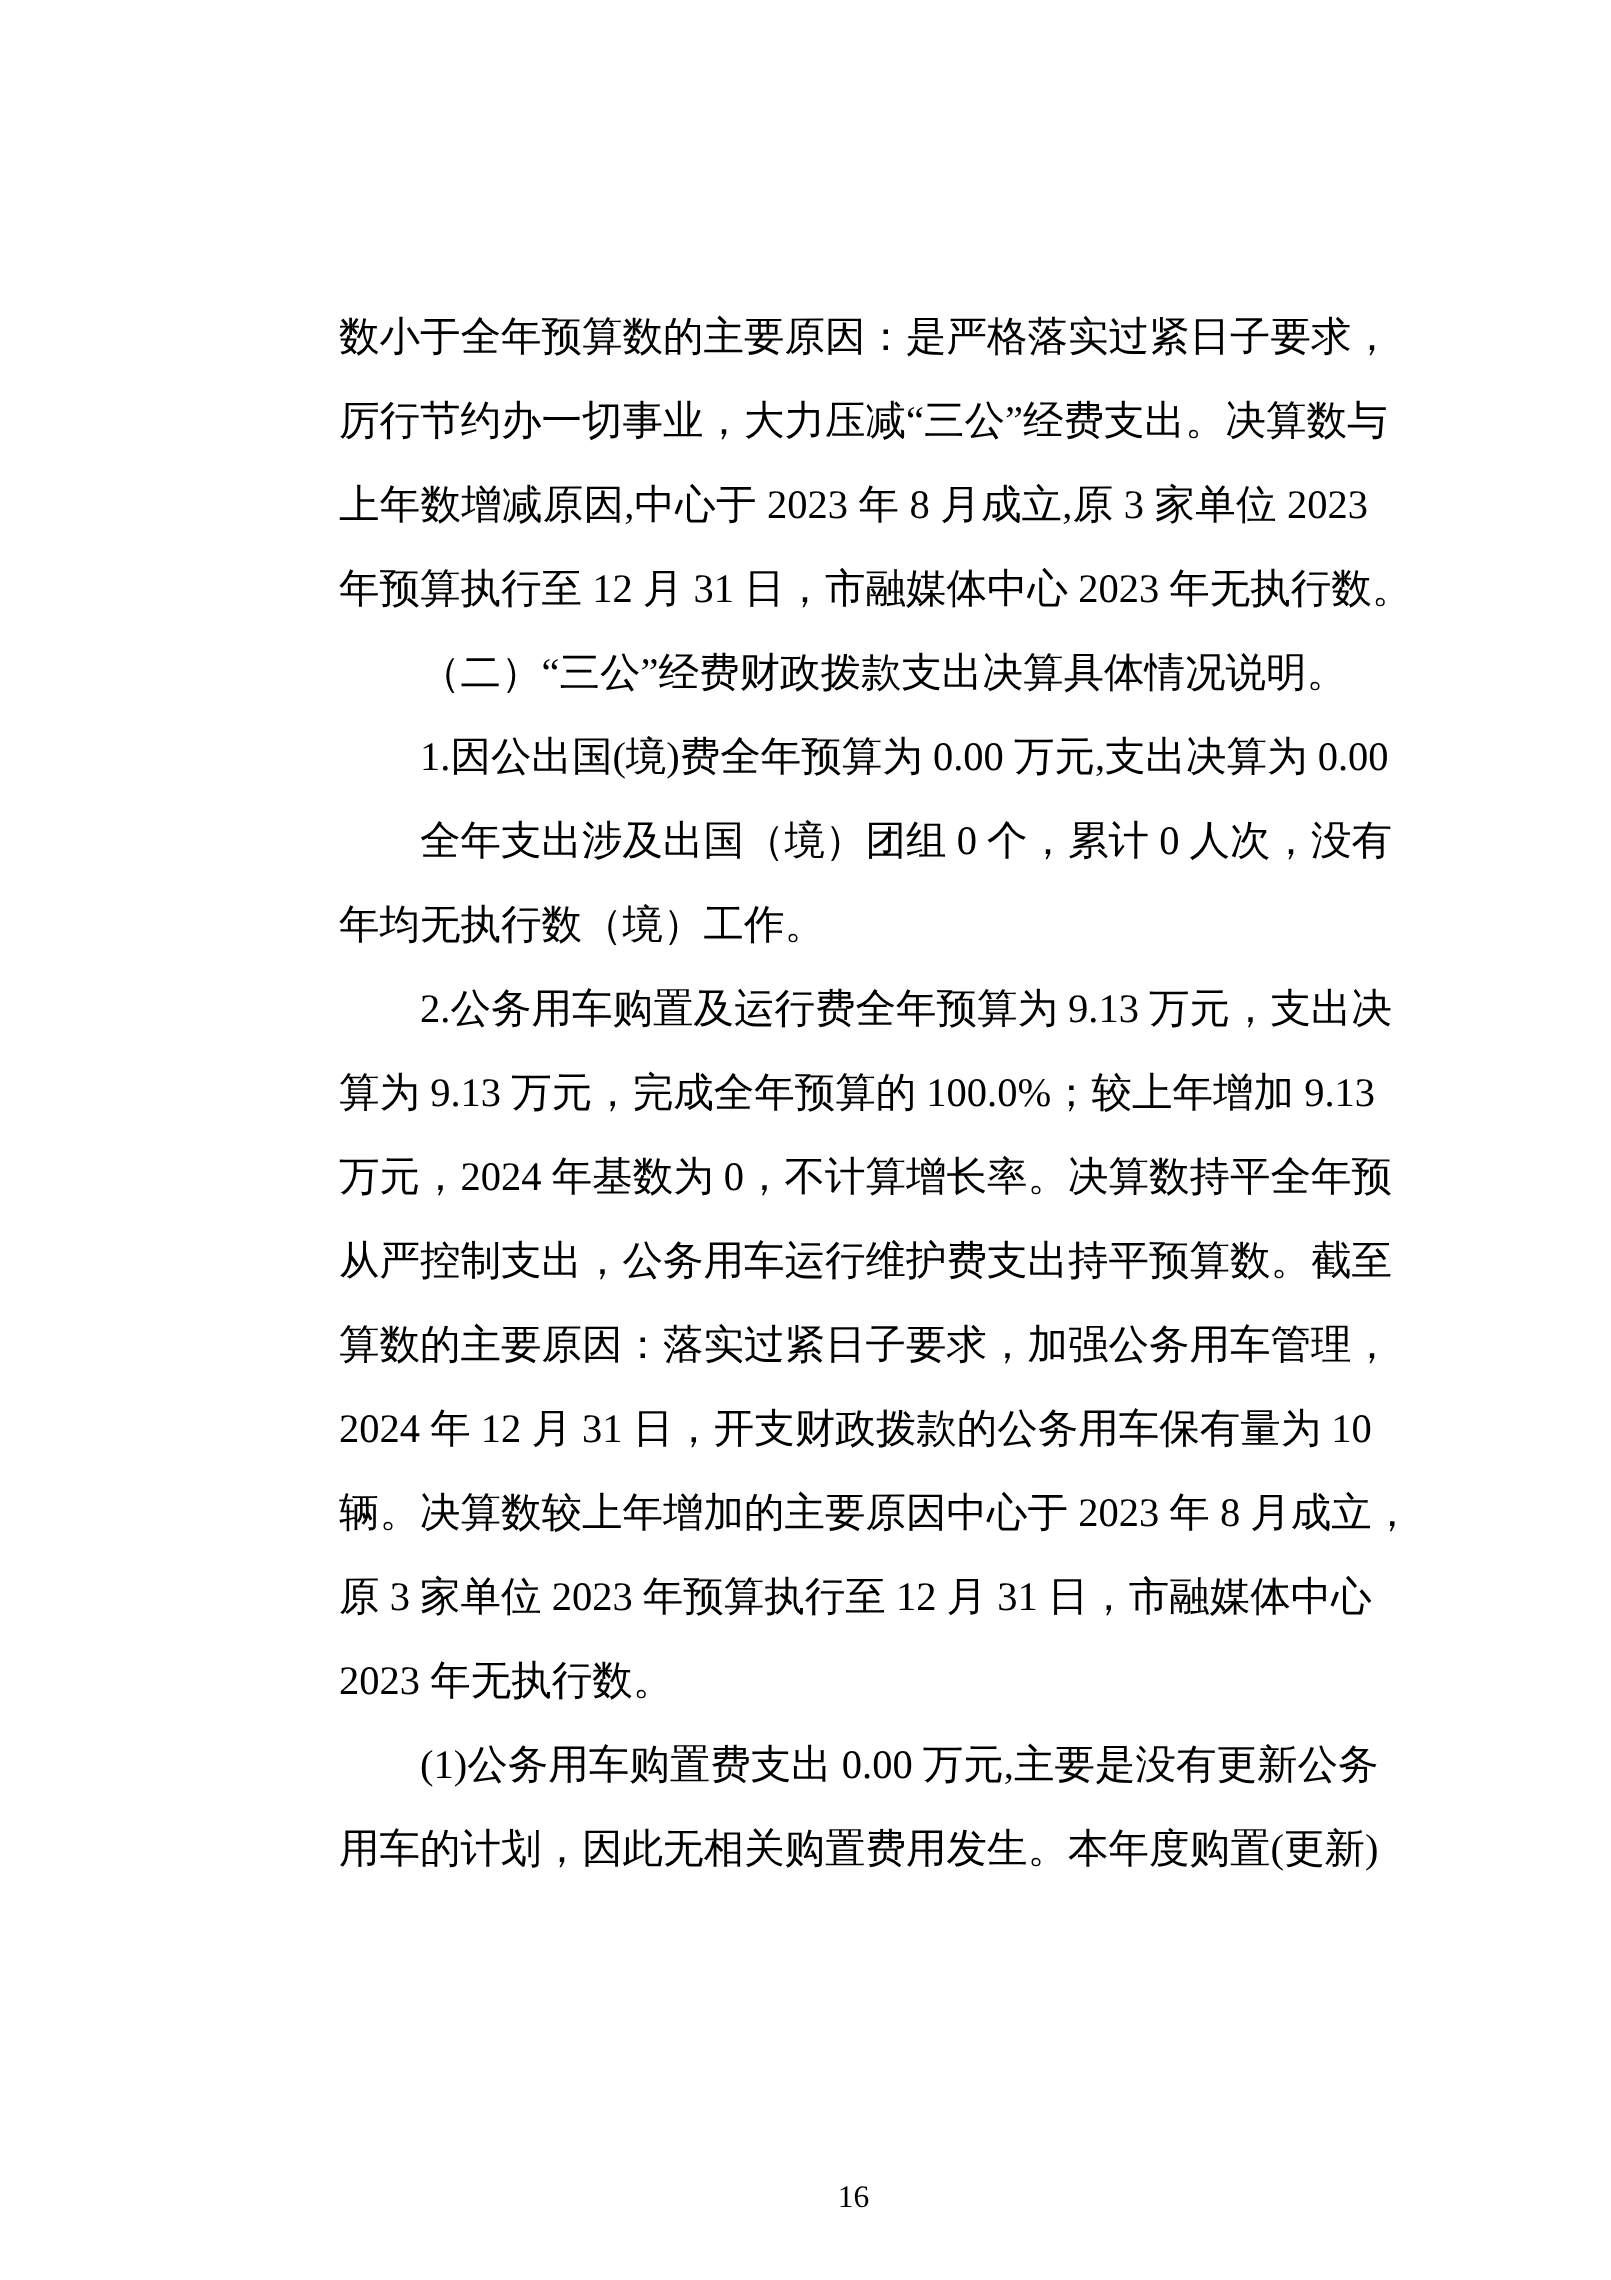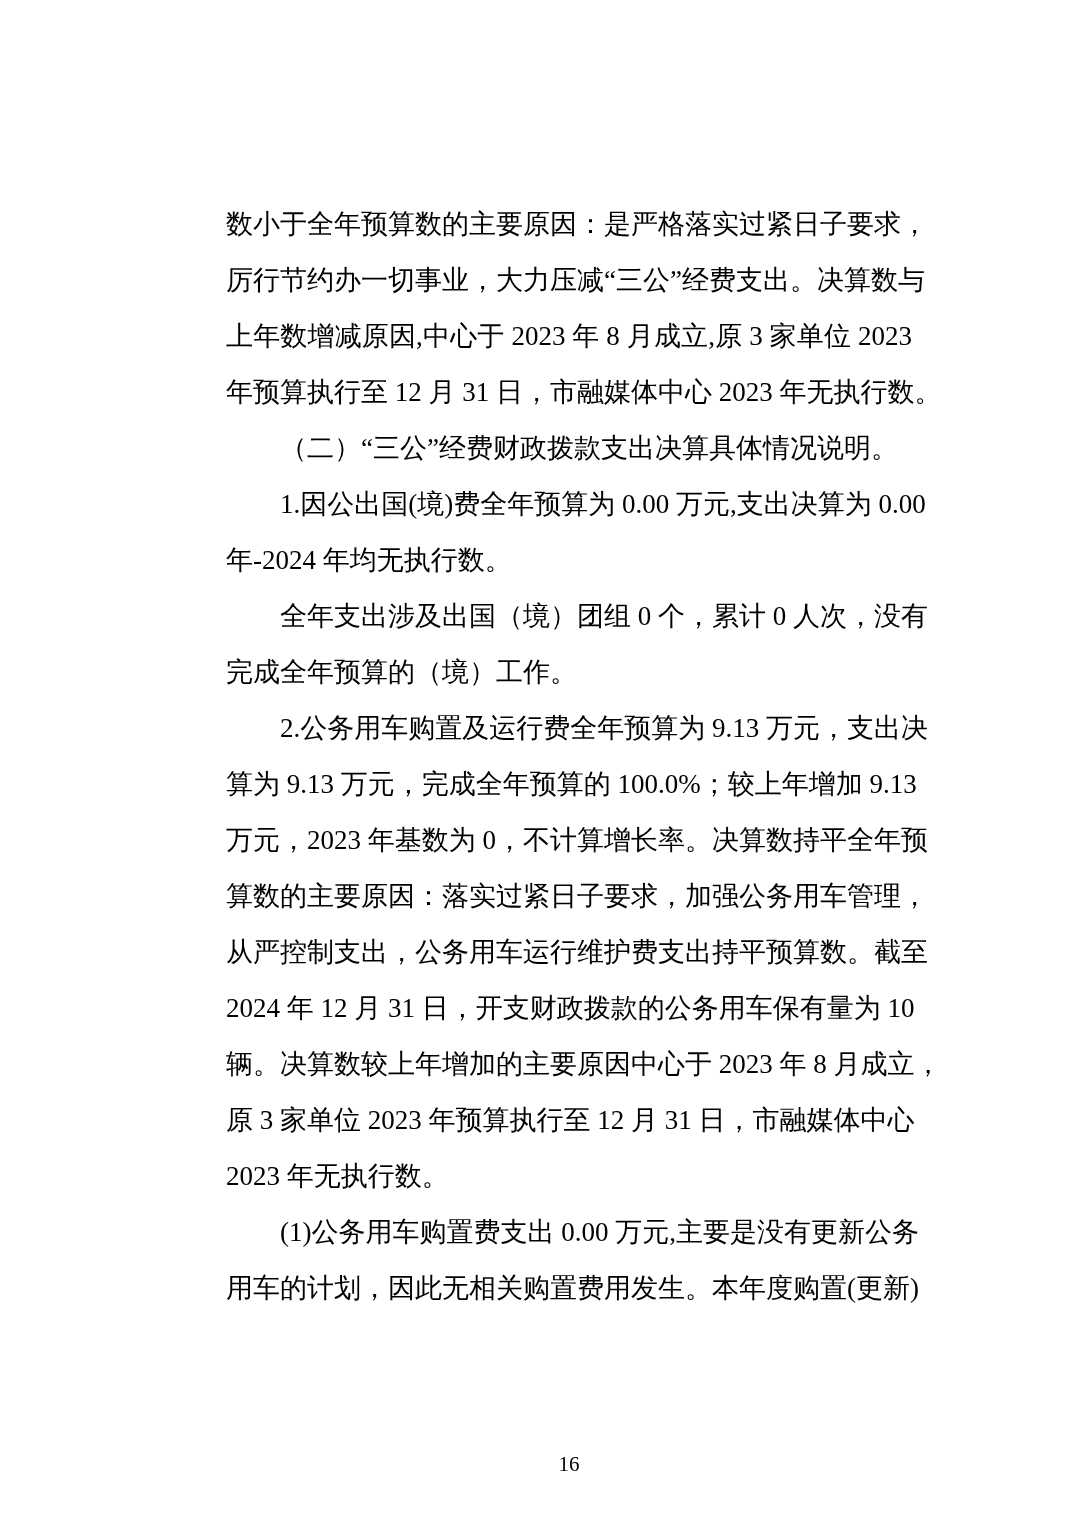--- a/index.html
+++ b/index.html
@@ -51,28 +51,27 @@
 <body>
 
 <div class="page">
   <div class="doc-body">
     <div class="line">数小于全年预算数的主要原因：是严格落实过紧日子要求，</div>
     <div class="line">厉行节约办一切事业，大力压减“三公”经费支出。决算数与</div>
     <div class="line">上年数增减原因,中心于 2023 年 8 月成立,原 3 家单位 2023</div>
     <div class="line end">年预算执行至 12 月 31 日，市融媒体中心 2023 年无执行数。</div>
     <div class="line indent end">（二）“三公”经费财政拨款支出决算具体情况说明。</div>
     <div class="line indent">1.因公出国(境)费全年预算为 0.00 万元,支出决算为 0.00</div>
-    <div class="line end">年-2024 年均无执行数。</div>
     <div class="line indent">全年支出涉及出国（境）团组 0 个，累计 0 人次，没有</div>
-    <div class="line end">完成全年预算的（境）工作。</div>
+    <div class="line end">年均无执行数（境）工作。</div>
     <div class="line indent">2.公务用车购置及运行费全年预算为 9.13 万元，支出决</div>
     <div class="line">算为 9.13 万元，完成全年预算的 100.0%；较上年增加 9.13</div>
-    <div class="line">万元，2023 年基数为 0，不计算增长率。决算数持平全年预</div>
+    <div class="line">万元，2024 年基数为 0，不计算增长率。决算数持平全年预</div>
+    <div class="line">从严控制支出，公务用车运行维护费支出持平预算数。截至</div>
     <div class="line">算数的主要原因：落实过紧日子要求，加强公务用车管理，</div>
-    <div class="line">从严控制支出，公务用车运行维护费支出持平预算数。截至</div>
     <div class="line">2024 年 12 月 31 日，开支财政拨款的公务用车保有量为 10</div>
     <div class="line">辆。决算数较上年增加的主要原因中心于 2023 年 8 月成立，</div>
     <div class="line">原 3 家单位 2023 年预算执行至 12 月 31 日，市融媒体中心</div>
     <div class="line end">2023 年无执行数。</div>
     <div class="line indent">(1)公务用车购置费支出 0.00 万元,主要是没有更新公务</div>
     <div class="line">用车的计划，因此无相关购置费用发生。本年度购置(更新)</div>
   </div>
 
   <div class="footer">
     <span class="page-number">16</span>

